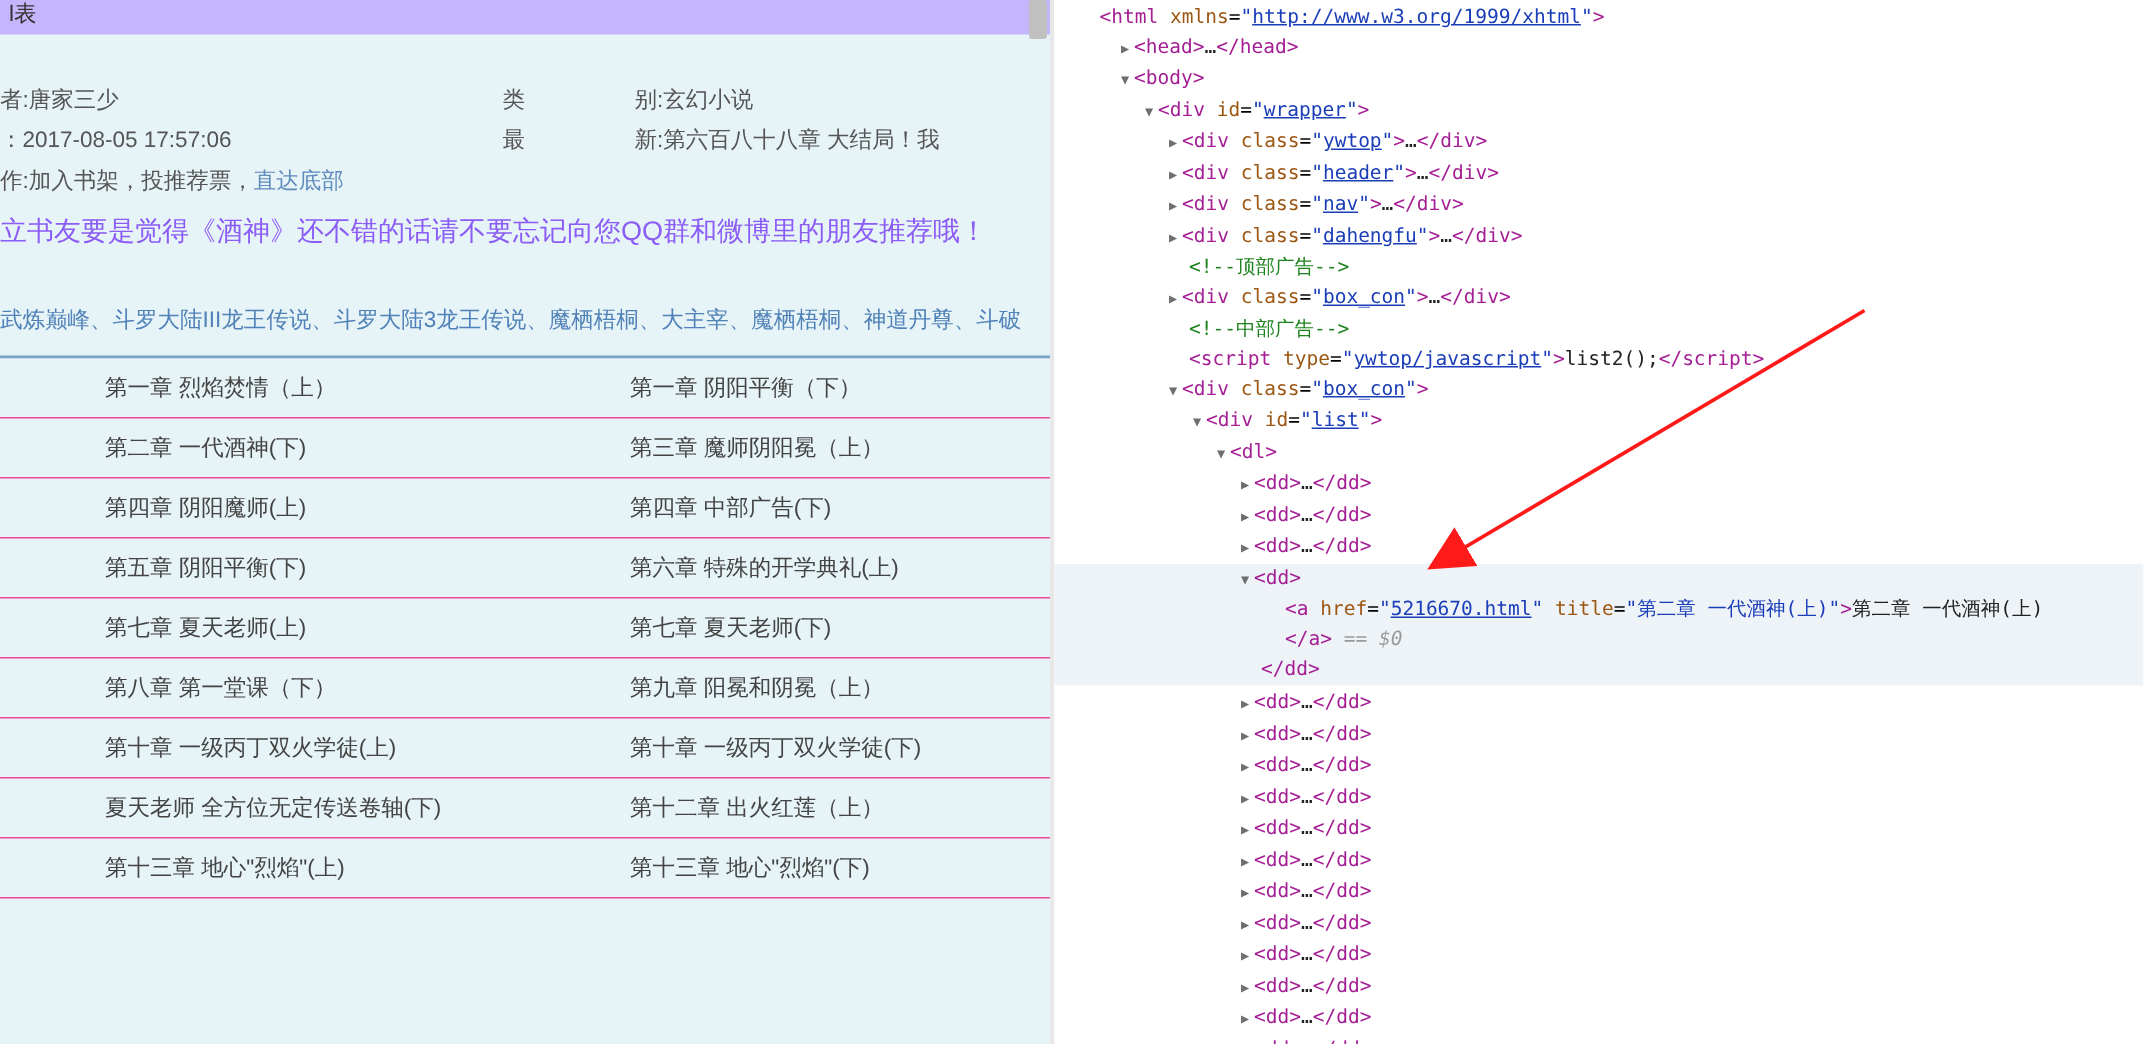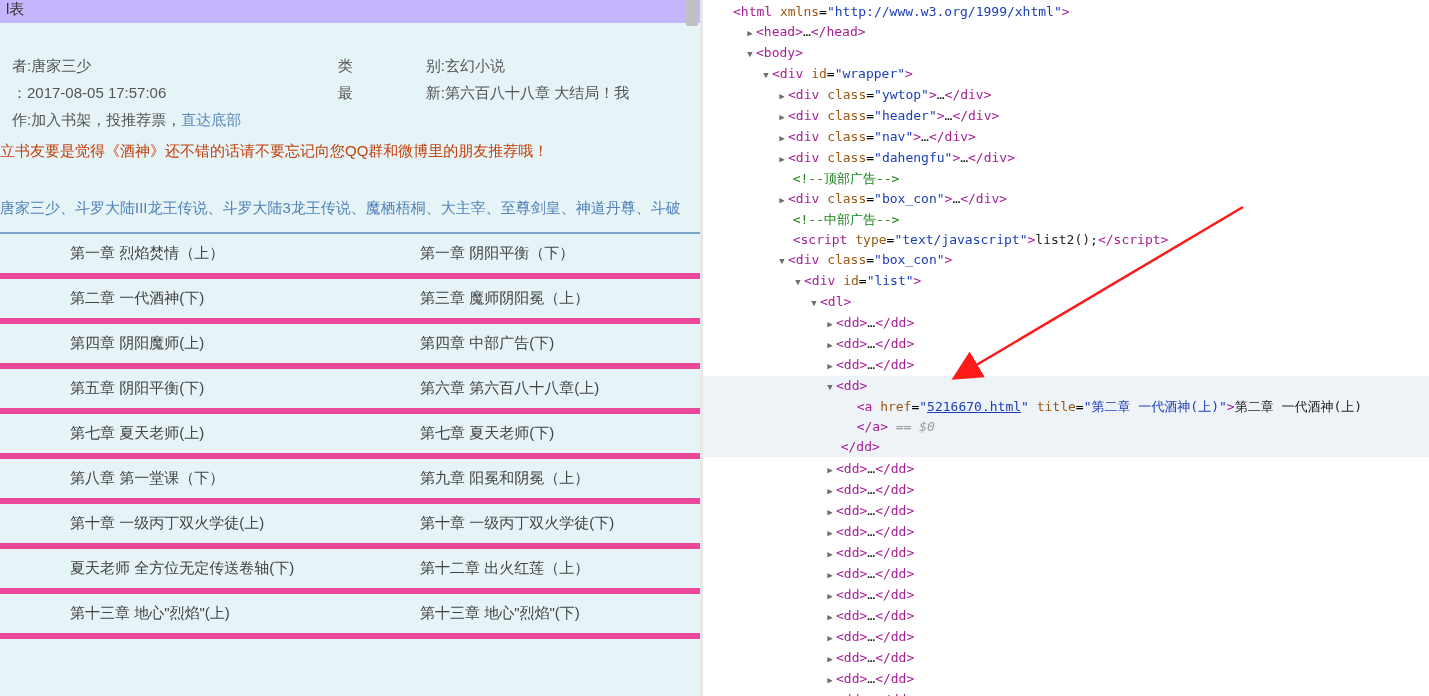--- a/index.html
+++ b/index.html
@@ -2,39 +2,39 @@
 <html><head>
 <meta charset="utf-8">
 <style>
   * { box-sizing: border-box; margin: 0; padding: 0; }
   body { font-family: "Microsoft YaHei", Arial, sans-serif; font-size: 14px; background: #fff; width: 1429px; height: 696px; overflow: hidden; }
   .container { display: flex; width: 100%; height: 100%; }
   .left-panel { width: 700px; height: 100%; overflow: hidden; position: relative; background: #e6f3f7; }
   .scrollbar-left { position: absolute; right: 2px; top: 0; width: 12px; height: 26px; background: #c0c0c0; border-radius: 2px; }
   .title-partial { background: #c4b5fd; color: #333; padding: 0 0 4px 6px; font-size: 15px; }
   .meta-section { padding: 30px 0 0 0; }
-  .meta-row { display: flex; padding: 4px 12px; color: #555; font-size: 15px; }
+  .meta-row { display: flex; padding: 4px 0; color: #555; font-size: 15px; }
   .meta-col1 { width: 335px; }
   .meta-col2 { width: 360px; }
   .meta-lbl { letter-spacing: 0; }
   .meta-val { color: #555; }
   .action-link { color: #555; }
   .action-link-blue { color: #5f8bbc; }
-  .recommend { padding: 8px 0; color: #c2410c; font-size: 15px; }
+  .recommend { padding: 8px 0; color: #8b5cf6; font-size: 18px; }
   .tags-area { margin-top: 22px; padding: 8px 0 14px 0; color: #5082b8; font-size: 15px; }
   .divider { border-top: 2px solid #77a4c8; margin: 0; }
   .chapters { background: #e6f3f7; }
-  .ch-row { display: flex; border-bottom: 6px solid #ec4899; }
+  .ch-row { display: flex; border-bottom: 1px solid #ec4899; }
   .ch-cell { width: 400px; padding: 10px 0 10px 70px; color: #444; font-size: 15px; }
   .right-panel { flex: 1; background: #fff; height: 100%; position: relative; font-family: Consolas, Menlo, monospace; font-size: 13px; padding: 2px 0 0 30px; overflow: hidden; }
   .dom-line { white-space: nowrap; line-height: 20px; }
   .tri { display: inline-block; width: 10px; text-align: center; color: #6e6e6e; font-size: 9px; margin-right: 1px; }
   .tag { color: #a41e94; }
   .attr-name { color: #9c5713; }
-  .attr-val { color: #1a3db8; }
+  .attr-val { color: #1a3db8; text-decoration: underline; }
   .txt { color: #222; }
   .quote { color: #1a3db8; }
   .comment { color: #1d831d; }
   .i1 { padding-left: 12px; } .i2 { padding-left: 28px; } .i3 { padding-left: 44px; }
   .i4 { padding-left: 60px; } .i5 { padding-left: 76px; } .i6 { padding-left: 92px; }
   .i7 { padding-left: 108px; }
   .hl-region { background: #eef3f8; margin: 0 -30px 2px -30px; padding-left: 30px; position: relative; }
   .sel-eq { color: #9a9a9a; font-style: italic; }
   .link-u { text-decoration: underline; color: #1a3db8; }
   .title-attr { color: #1a3db8; }
@@ -65,38 +65,38 @@
           <span style="display:inline-block; width:88px;">最</span><span>新:</span><span class="meta-val">第六百八十八章 大结局！我</span>
         </div>
       </div>
       <div class="meta-row">
         <div class="meta-col1">
           <span>作:</span><span class="action-link">加入书架，投推荐票，</span><span class="action-link-blue">直达底部</span>
         </div>
       </div>
     </div>
     <div class="recommend">立书友要是觉得《酒神》还不错的话请不要忘记向您QQ群和微博里的朋友推荐哦！</div>
-    <div class="tags-area">唐家三少、斗罗大陆III龙王传说、斗罗大陆3龙王传说、魔栖梧桐、大主宰、至尊剑皇、神道丹尊、斗破</div>
+    <div class="tags-area">武炼巅峰、斗罗大陆III龙王传说、斗罗大陆3龙王传说、魔栖梧桐、大主宰、魔栖梧桐、神道丹尊、斗破</div>
     <div class="divider"></div>
     <div class="chapters">
       <div class="ch-row">
           <div class="ch-cell">第一章 烈焰焚情（上）</div>
           <div class="ch-cell">第一章 阴阳平衡（下）</div>
         </div>
       <div class="ch-row">
           <div class="ch-cell">第二章 一代酒神(下)</div>
           <div class="ch-cell">第三章 魔师阴阳冕（上）</div>
         </div>
       <div class="ch-row">
           <div class="ch-cell">第四章 阴阳魔师(上)</div>
           <div class="ch-cell">第四章 中部广告(下)</div>
         </div>
       <div class="ch-row">
           <div class="ch-cell">第五章 阴阳平衡(下)</div>
-          <div class="ch-cell">第六章 第六百八十八章(上)</div>
+          <div class="ch-cell">第六章 特殊的开学典礼(上)</div>
         </div>
       <div class="ch-row">
           <div class="ch-cell">第七章 夏天老师(上)</div>
           <div class="ch-cell">第七章 夏天老师(下)</div>
         </div>
       <div class="ch-row">
           <div class="ch-cell">第八章 第一堂课（下）</div>
           <div class="ch-cell">第九章 阳冕和阴冕（上）</div>
         </div>
       <div class="ch-row">
@@ -121,21 +121,21 @@
     <div class="dom-line i1"><span class="tri">▶</span><span class="tag">&lt;<span>head</span>&gt;</span><span class="txt">…</span><span class="tag">&lt;/<span>head</span>&gt;</span></div>
     <div class="dom-line i1"><span class="tri">▼</span><span class="tag">&lt;<span>body</span>&gt;</span></div>
     <div class="dom-line i2"><span class="tri">▼</span><span class="tag">&lt;div</span> <span class="attr-name">id</span>=<span class="quote">"</span><span class="attr-val">wrapper</span><span class="quote">"</span><span class="tag">&gt;</span></div>
     <div class="dom-line i3"><span class="tri">▶</span><span class="tag">&lt;div</span> <span class="attr-name">class</span>=<span class="quote">"</span><span class="attr-val">ywtop</span><span class="quote">"</span><span class="tag">&gt;</span><span class="txt">…</span><span class="tag">&lt;/div&gt;</span></div>
     <div class="dom-line i3"><span class="tri">▶</span><span class="tag">&lt;div</span> <span class="attr-name">class</span>=<span class="quote">"</span><span class="attr-val">header</span><span class="quote">"</span><span class="tag">&gt;</span><span class="txt">…</span><span class="tag">&lt;/div&gt;</span></div>
     <div class="dom-line i3"><span class="tri">▶</span><span class="tag">&lt;div</span> <span class="attr-name">class</span>=<span class="quote">"</span><span class="attr-val">nav</span><span class="quote">"</span><span class="tag">&gt;</span><span class="txt">…</span><span class="tag">&lt;/div&gt;</span></div>
     <div class="dom-line i3"><span class="tri">▶</span><span class="tag">&lt;div</span> <span class="attr-name">class</span>=<span class="quote">"</span><span class="attr-val">dahengfu</span><span class="quote">"</span><span class="tag">&gt;</span><span class="txt">…</span><span class="tag">&lt;/div&gt;</span></div>
     <div class="dom-line i3">&nbsp;&nbsp;<span class="comment">&lt;!--<span>顶部广告</span>--&gt;</span></div>
     <div class="dom-line i3"><span class="tri">▶</span><span class="tag">&lt;div</span> <span class="attr-name">class</span>=<span class="quote">"</span><span class="attr-val">box_con</span><span class="quote">"</span><span class="tag">&gt;</span><span class="txt">…</span><span class="tag">&lt;/div&gt;</span></div>
     <div class="dom-line i3">&nbsp;&nbsp;<span class="comment">&lt;!--<span>中部广告</span>--&gt;</span></div>
-    <div class="dom-line i3">&nbsp;&nbsp;<span class="tag">&lt;script</span> <span class="attr-name">type</span>=<span class="quote">"</span><span class="attr-val">text/javascript</span><span class="quote">"</span><span class="tag">&gt;</span><span class="txt">list2();</span><span class="tag">&lt;/script&gt;</span></div>
+    <div class="dom-line i3">&nbsp;&nbsp;<span class="tag">&lt;script</span> <span class="attr-name">type</span>=<span class="quote">"</span><span class="attr-val">ywtop/javascript</span><span class="quote">"</span><span class="tag">&gt;</span><span class="txt">list2();</span><span class="tag">&lt;/script&gt;</span></div>
     <div class="dom-line i3"><span class="tri">▼</span><span class="tag">&lt;div</span> <span class="attr-name">class</span>=<span class="quote">"</span><span class="attr-val">box_con</span><span class="quote">"</span><span class="tag">&gt;</span></div>
     <div class="dom-line i4"><span class="tri">▼</span><span class="tag">&lt;div</span> <span class="attr-name">id</span>=<span class="quote">"</span><span class="attr-val">list</span><span class="quote">"</span><span class="tag">&gt;</span></div>
     <div class="dom-line i5"><span class="tri">▼</span><span class="tag">&lt;dl&gt;</span></div>
     <div class="dom-line i6"><span class="tri">▶</span><span class="tag">&lt;dd&gt;</span><span class="txt">…</span><span class="tag">&lt;/dd&gt;</span></div>
     <div class="dom-line i6"><span class="tri">▶</span><span class="tag">&lt;dd&gt;</span><span class="txt">…</span><span class="tag">&lt;/dd&gt;</span></div>
     <div class="dom-line i6"><span class="tri">▶</span><span class="tag">&lt;dd&gt;</span><span class="txt">…</span><span class="tag">&lt;/dd&gt;</span></div>
 
     <div class="hl-region">
 
       <div class="dom-line i6"><span class="tri">▼</span><span class="tag">&lt;dd&gt;</span></div>

